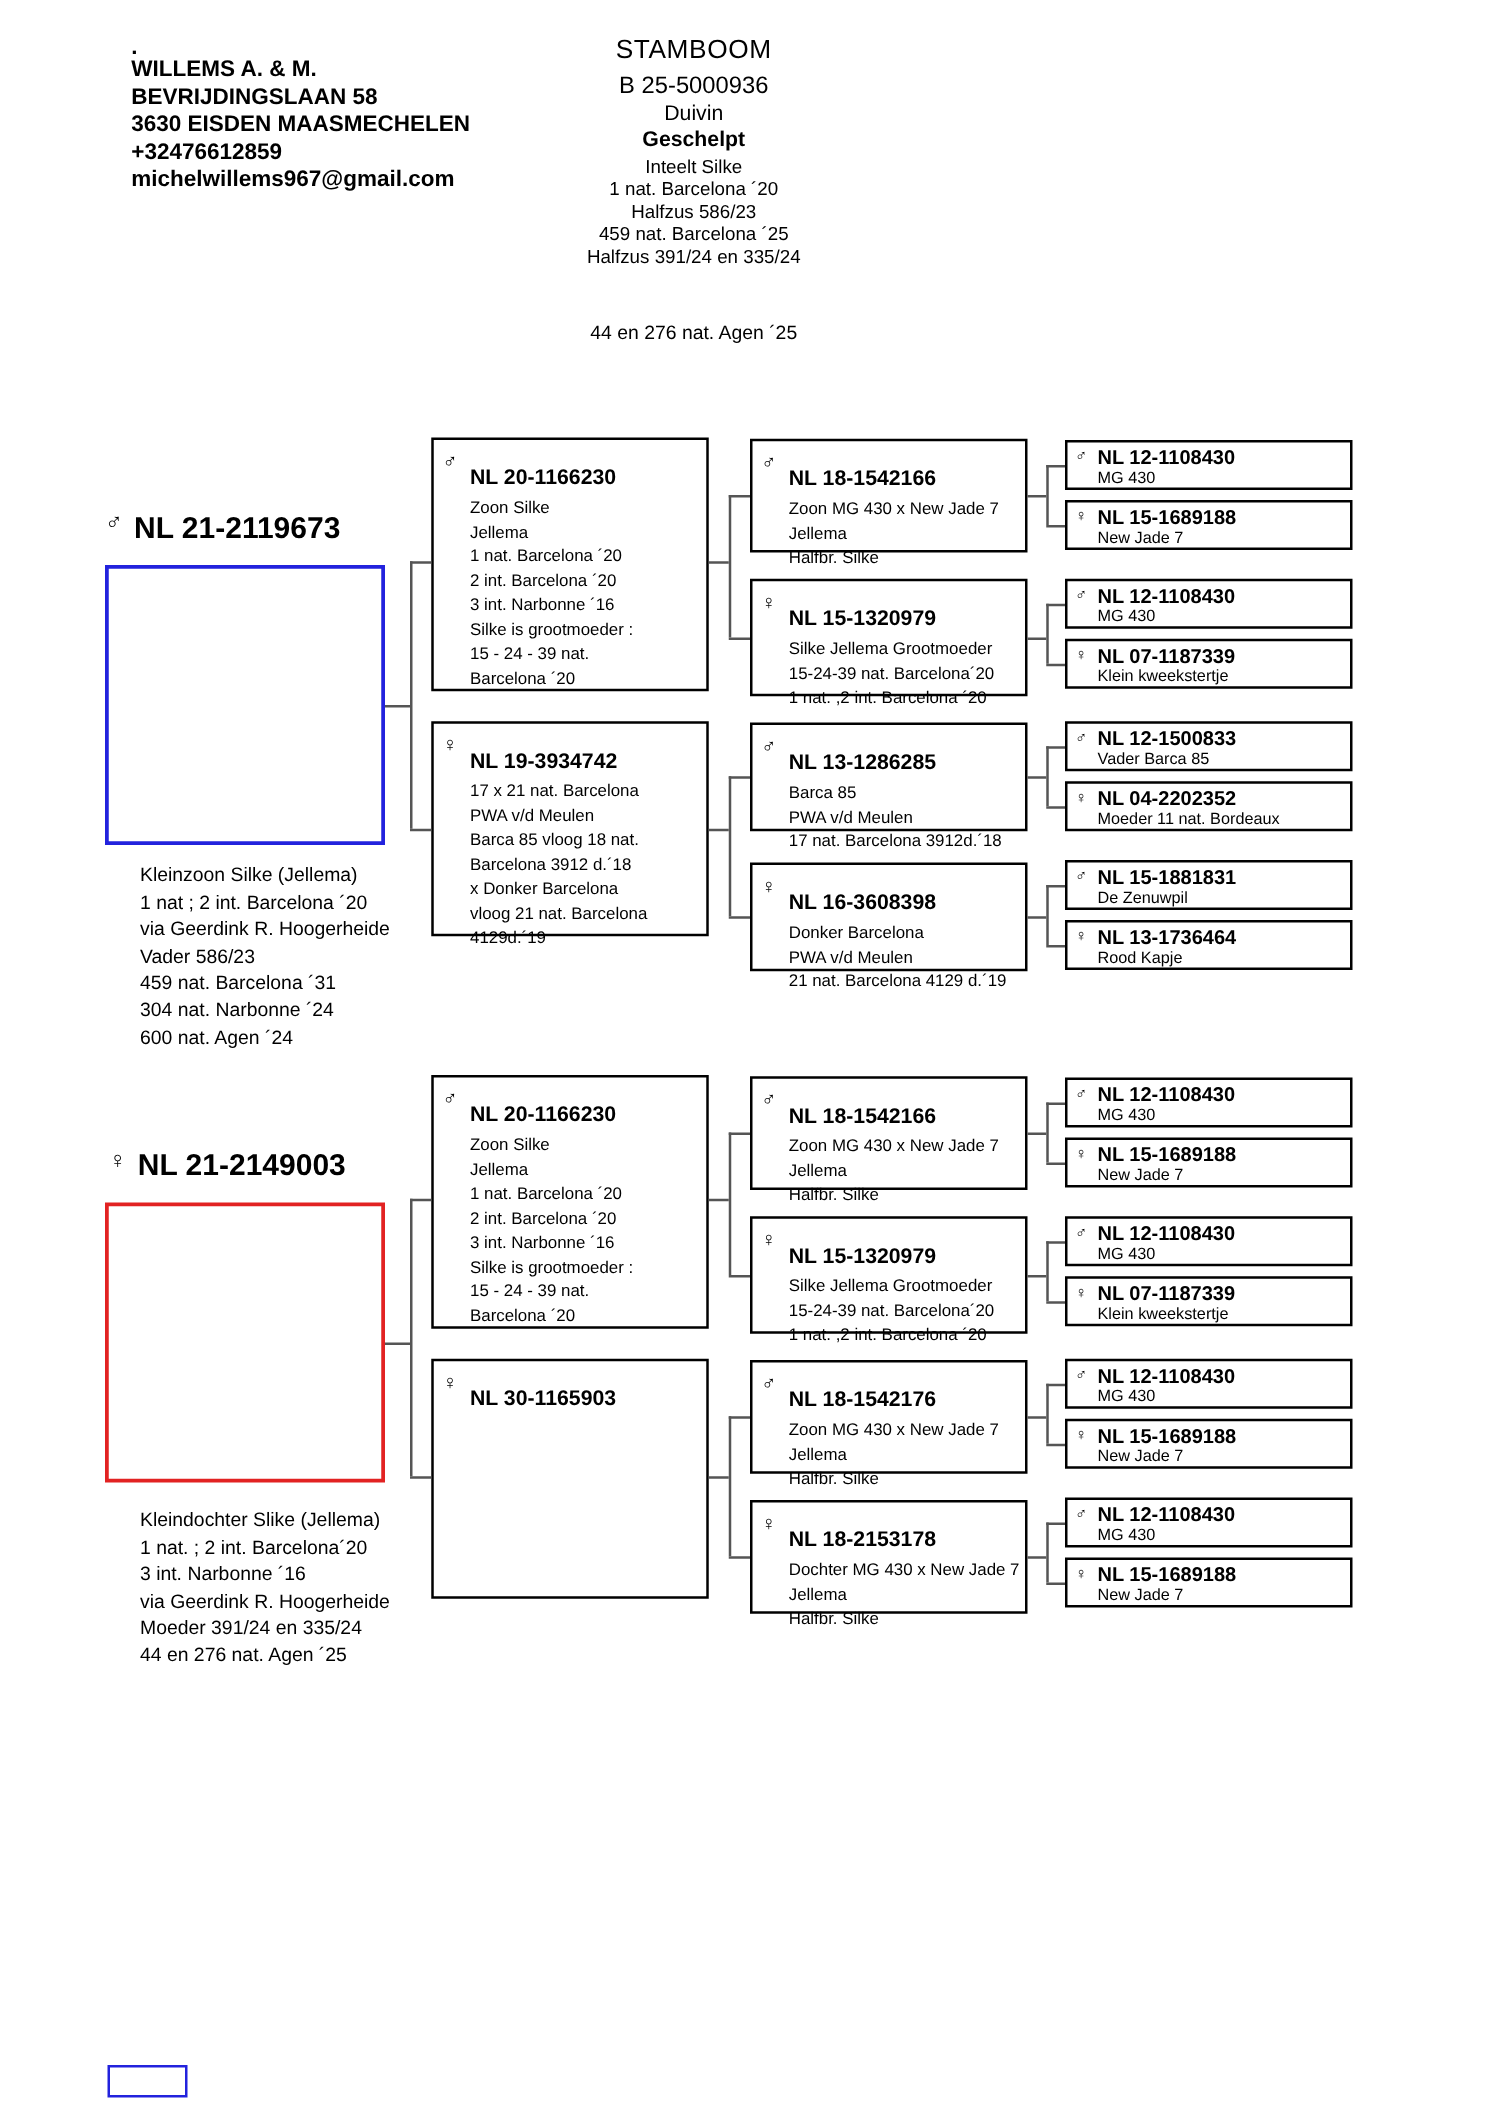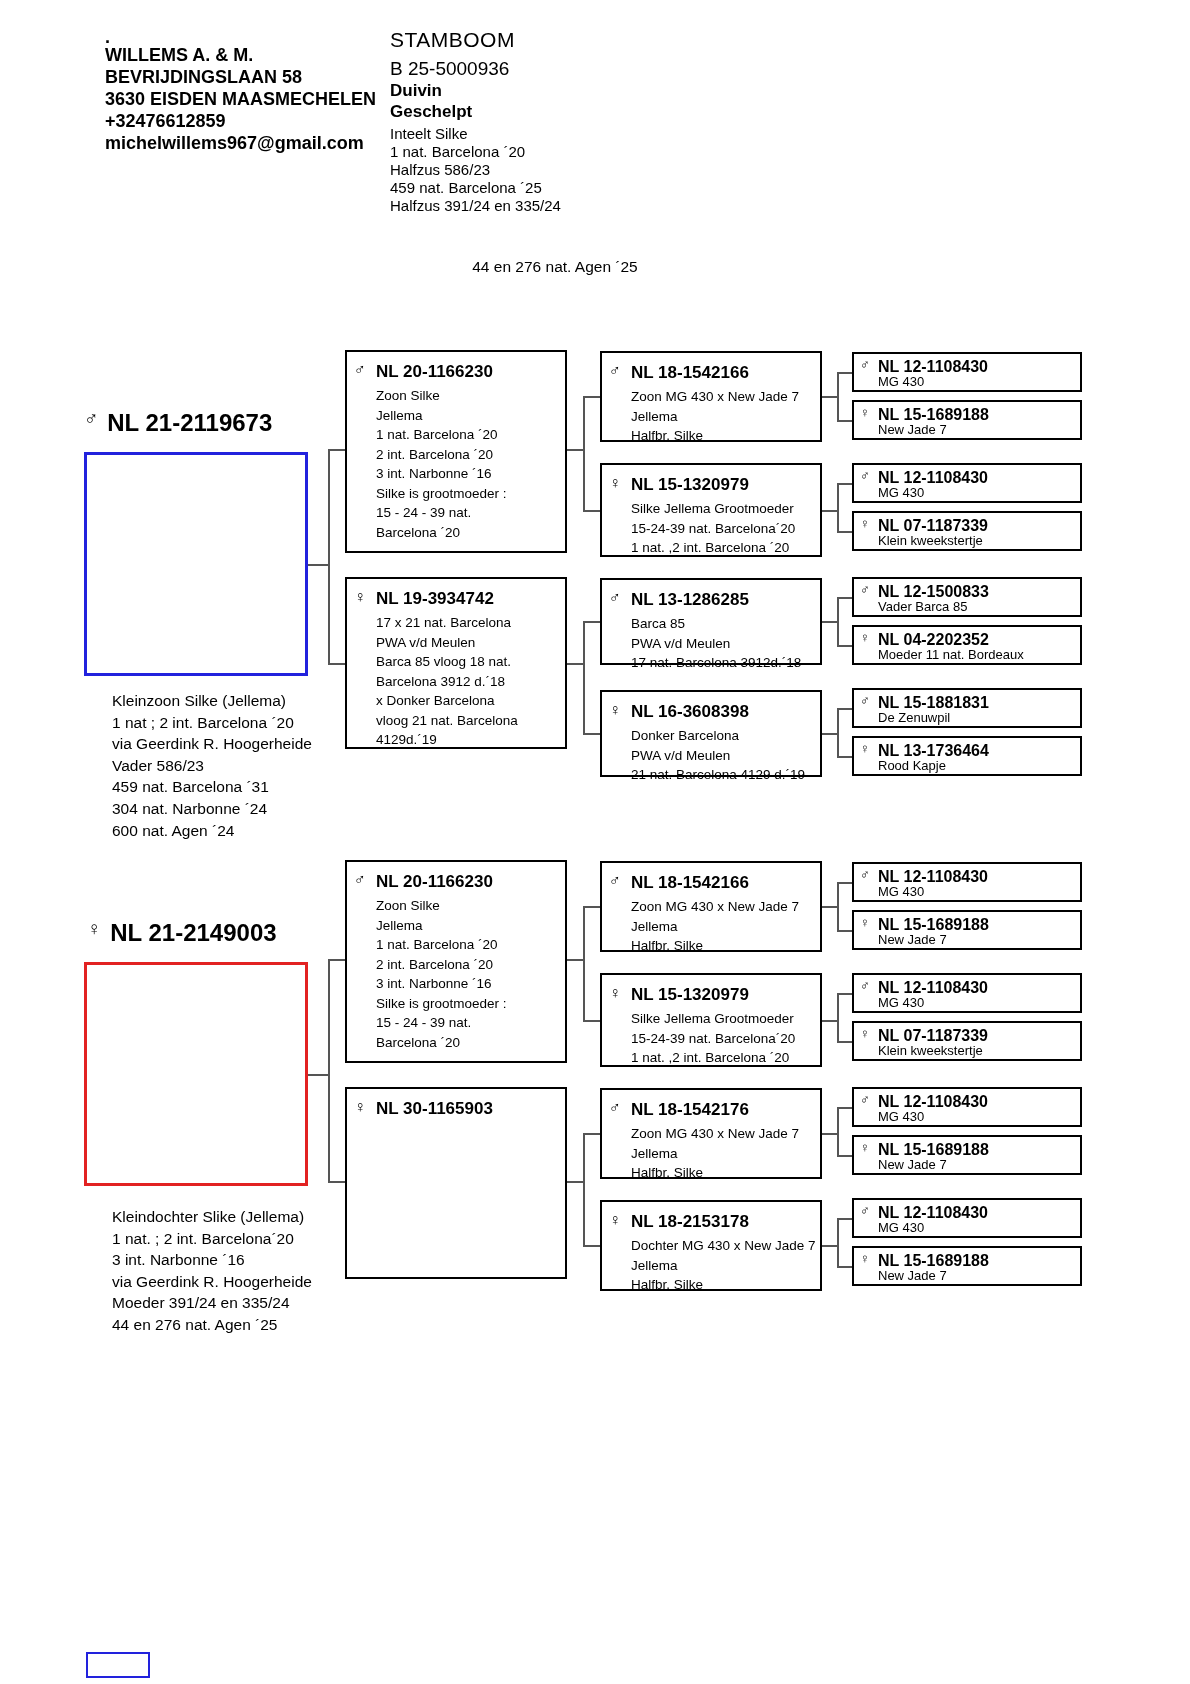--- a/index.html
+++ b/index.html
@@ -3,38 +3,38 @@
 <meta charset="utf-8">
 <style>
   html,body{margin:0;padding:0;background:#fff}
   .canvas{position:relative;width:1190px;height:1684px;background:#fff;overflow:hidden;
           font-family:"Liberation Sans",sans-serif;color:#000}
   .abs{position:absolute;box-sizing:border-box}
   .lines{white-space:pre-line}
   
   .owner{font-size:18px;font-weight:bold;line-height:22px}
   .owner-dot{font-size:18px;font-weight:bold;line-height:14px}
-  .center-head{width:330px;text-align:left}
+  .center-head{width:330px;text-align:center}
   .h-title{font-size:21px;letter-spacing:.5px}
   .h-ring{font-size:19px;font-weight:normal;margin-top:6px}
-  .h-sex{font-size:17px;font-weight:bold;margin-top:1px}
+  .h-sex{font-size:17px;font-weight:normal;margin-top:1px}
   .h-color{font-size:17px;font-weight:bold;margin-top:1px}
   .h-lines{font-size:15px;line-height:18px;margin-top:3px}
   .agen{width:330px;text-align:center;font-size:15.5px}
   
   .subject-sx{font-size:19px;vertical-align:6px;margin-right:9px}
   .subject-ring{font-size:24px;font-weight:bold}
   .photo{border:3px solid}
   .notes{font-size:15.5px;line-height:21.6px}
   
   .m{border-color:#2222dd}
   .f{border-color:#e22222}
   .pbox{border:2.5px solid;background:#fff}
   .sx{position:absolute;left:7px;top:9px;font-size:16px;font-weight:normal}
-  .pring{margin:10px 0 0 29px;font-size:17px;font-weight:bold}
+  .pring{margin:20px 0 0 29px;font-size:17px;font-weight:bold}
   .plines{margin:4px 0 0 29px;font-size:13.5px;line-height:19.5px}
   .gbox{border:2.5px solid;background:#fff}
   .sx4{position:absolute;left:6px;top:3px;font-size:13px}
   .gring{margin:4px 0 0 24px;font-size:16px;font-weight:bold;line-height:17px}
   .gname{margin:0 0 0 24px;font-size:13px;line-height:14px}
   .cl{position:absolute;background:#555}
 </style>
 </head>
 <body>
 

